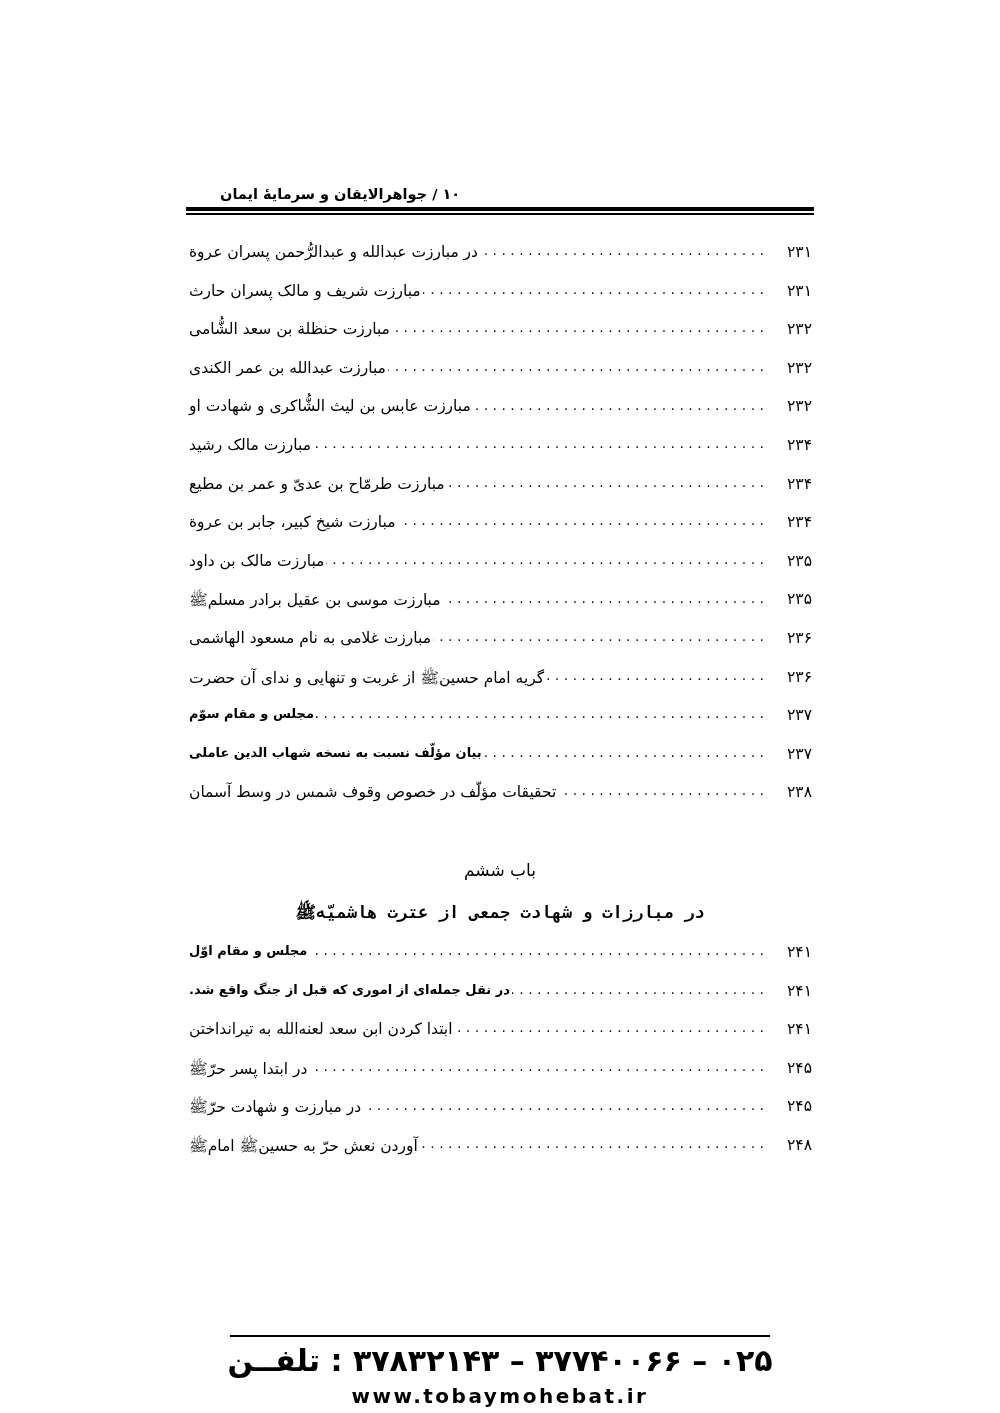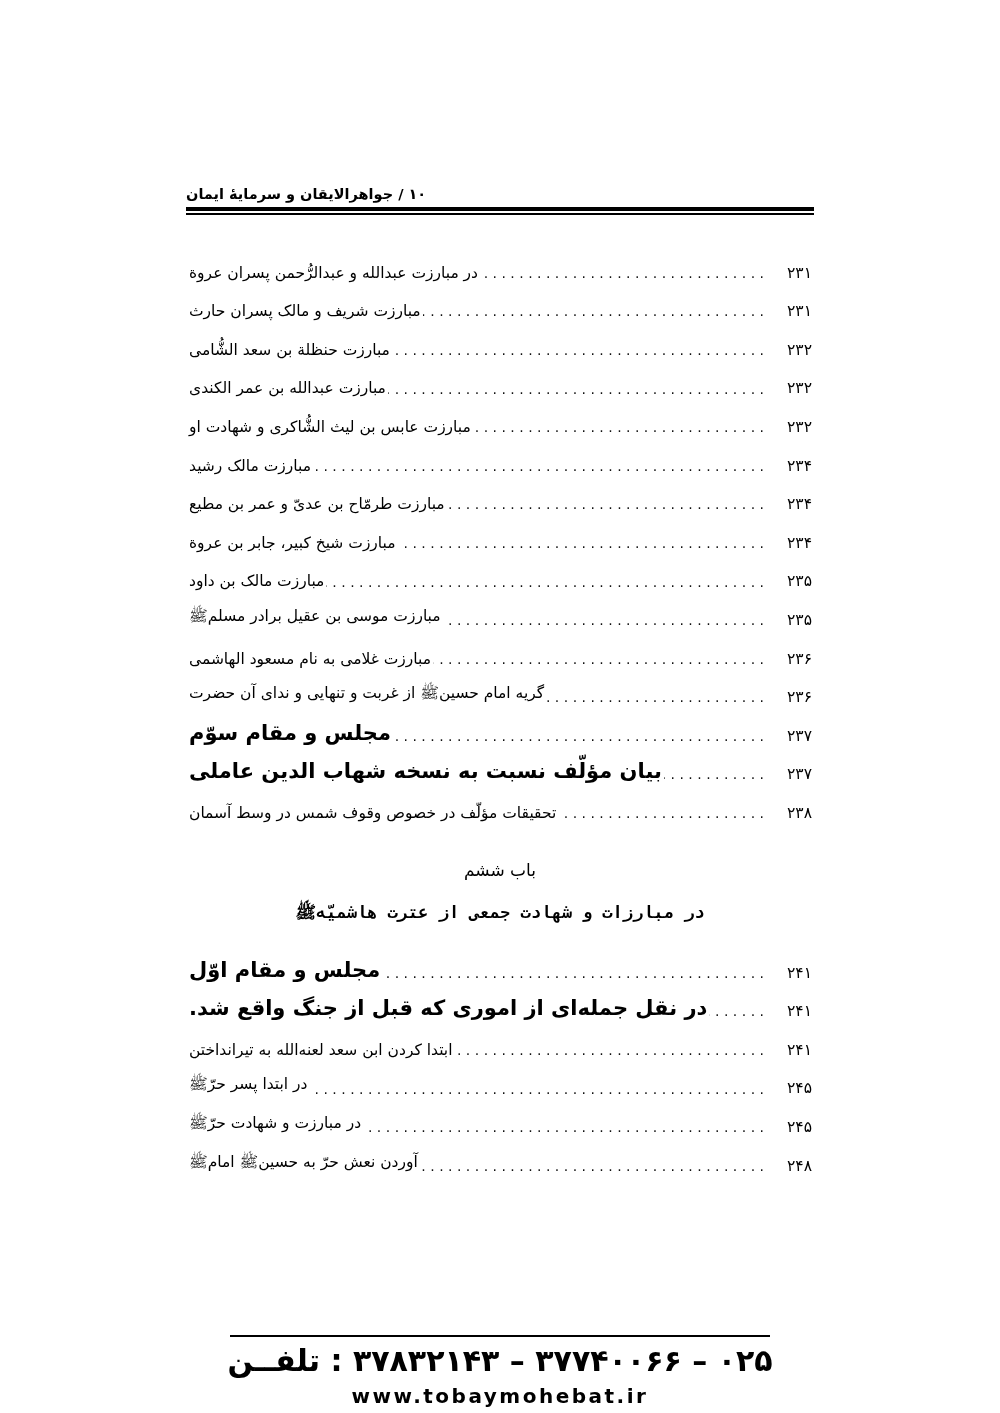--- a/index.html
+++ b/index.html
@@ -30,20 +30,21 @@
     left: 186px;
   }
   .header-line {
     text-align: left;
     direction: rtl;
     font-size: 14.5px;
     font-weight: 700;
     letter-spacing: 0.2px;
     padding-bottom: 5px;
     white-space: nowrap;
+    margin-left: 34px;
   }
   .header-line .hdr-inner { display: inline-block; }
 
   .rule-thick {
     height: 4px;
     background: #000;
   }
   .rule-gap {
     height: 2px;
     background: #fff;
@@ -58,35 +59,35 @@
     position: absolute;
     right: 186px;
     left: 186px;
     direction: rtl;
   }
   .toc-upper { top: 243px; }
   .toc-lower { top: 943px; }
 
   .toc-row {
     display: flex;
-    align-items: flex-end;
+    align-items: flex-start;
     flex-direction: row-reverse;
     height: 38.6px;
     white-space: nowrap;
   }
   .toc-title {
     font-size: 15.5px;
     font-weight: 400;
     flex: 0 0 auto;
     padding-left: 3px;
     letter-spacing: 0.1px;
   }
   .toc-row.bold .toc-title {
     font-weight: 700;
-    font-size: 21px;
+    font-size: 13px;
   }
   .toc-leader {
     flex: 1 1 auto;
     min-width: 10px;
     overflow: hidden;
     height: 1em;
     position: relative;
     margin: 0 2px;
   }
   .toc-leader::before {

